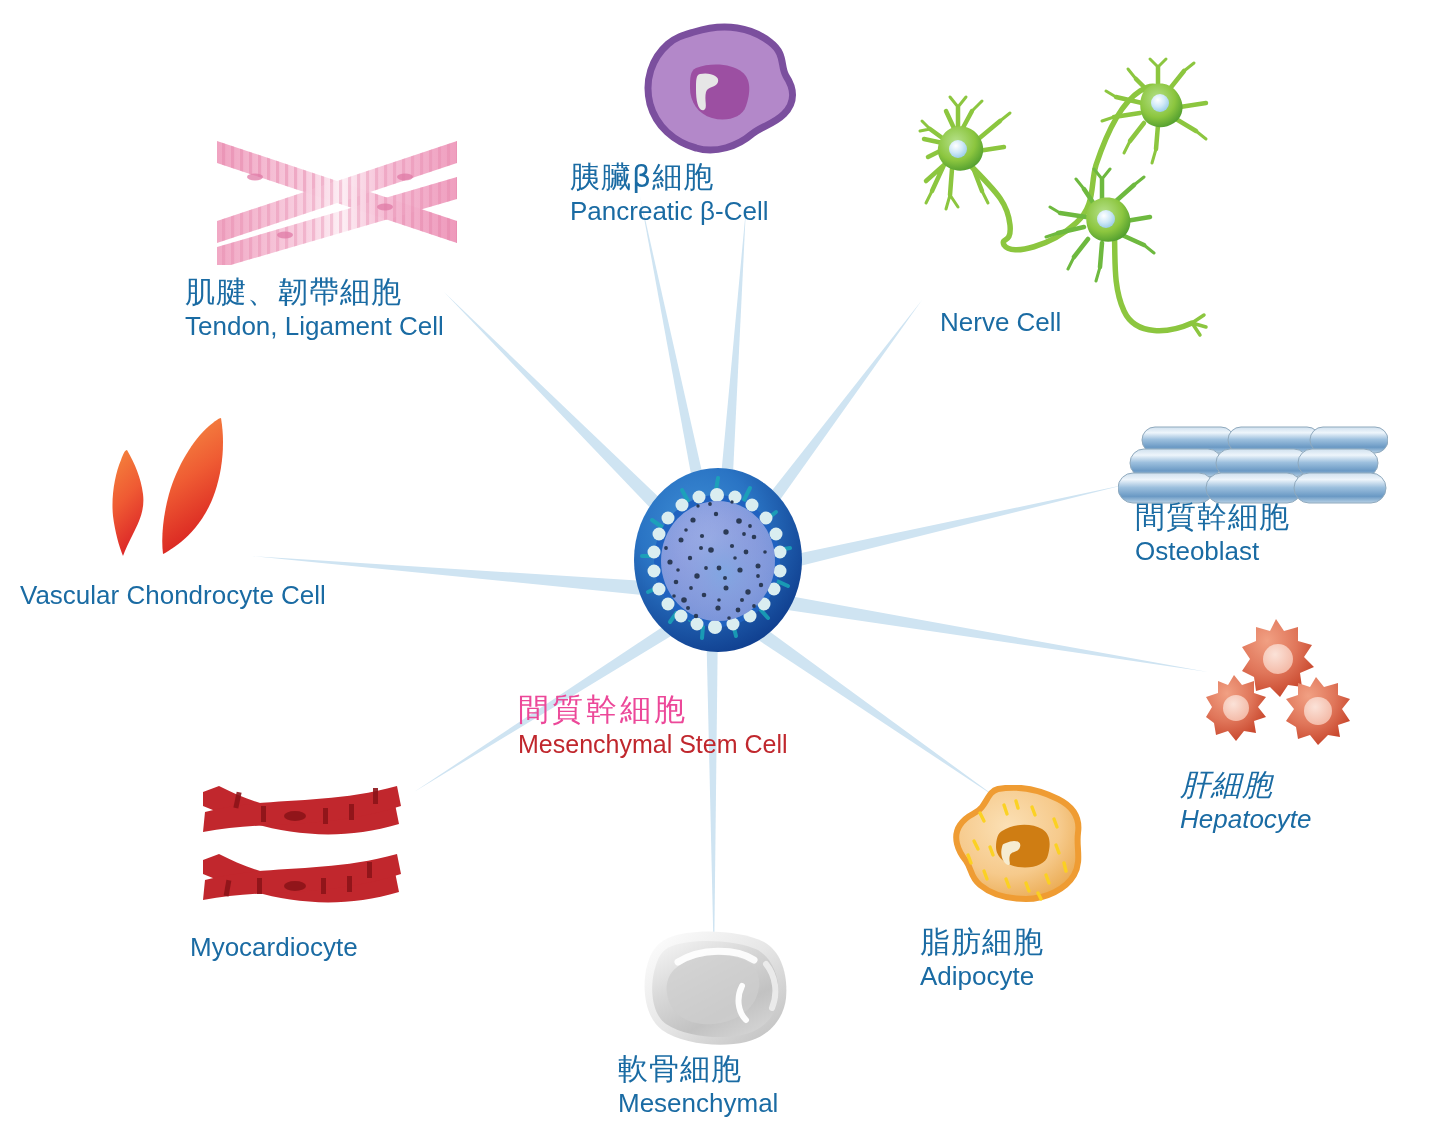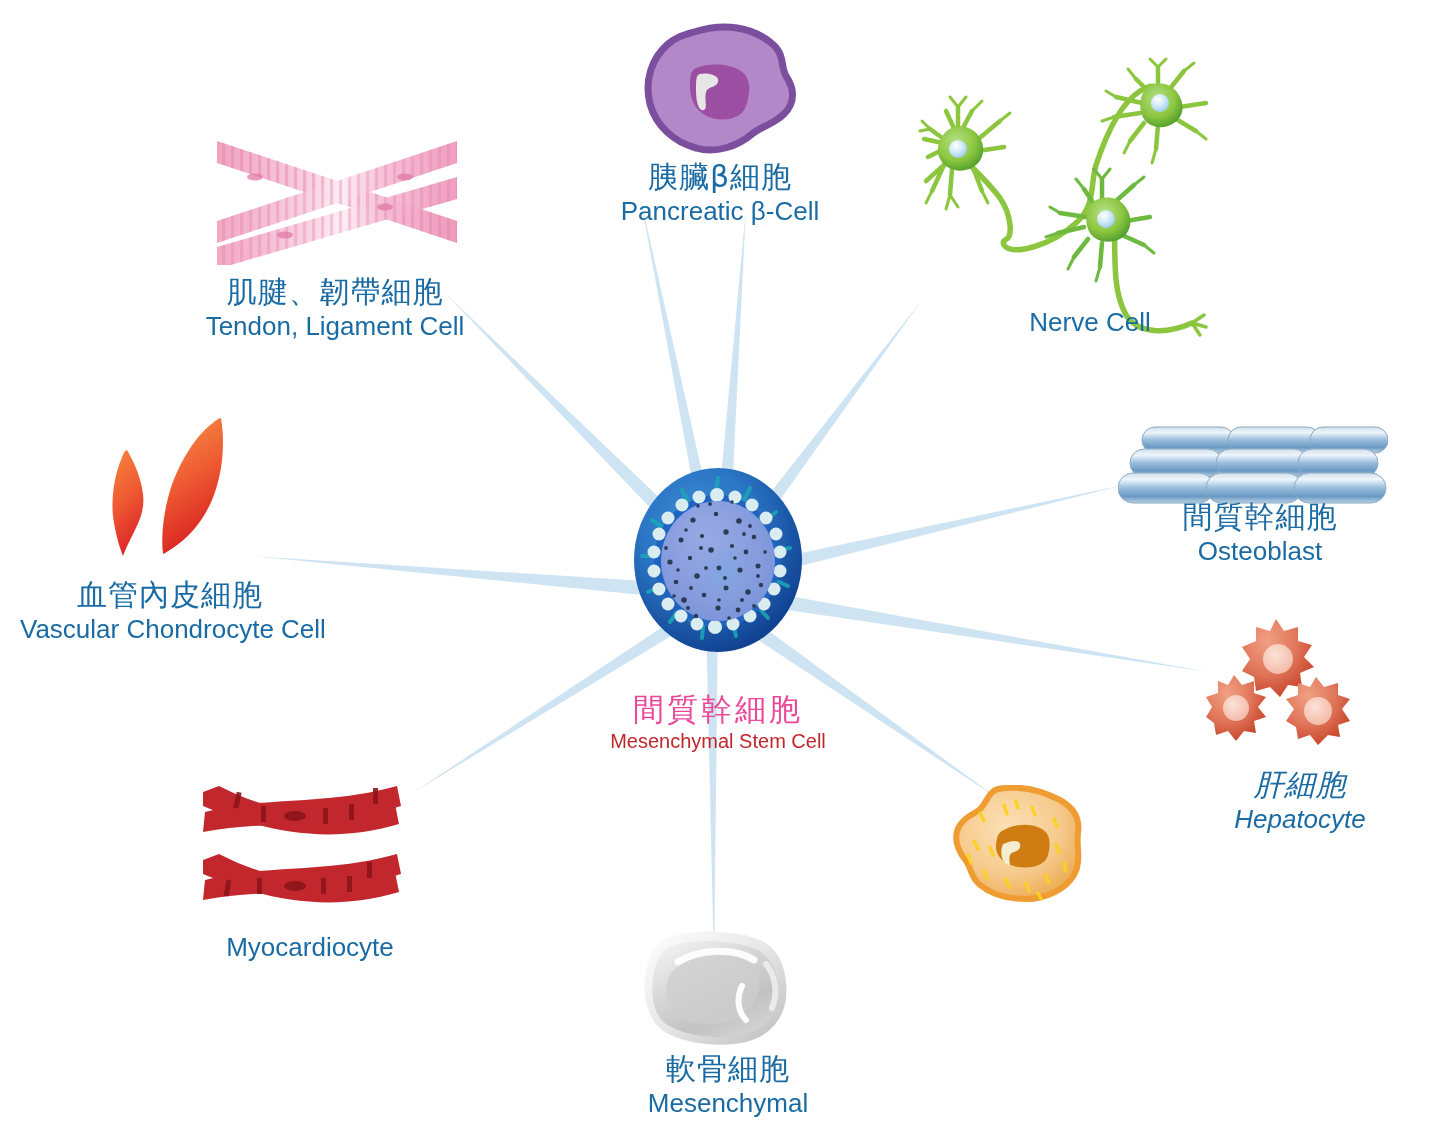--- a/index.html
+++ b/index.html
@@ -5,31 +5,31 @@
 <style>
   html,body{margin:0;padding:0;background:#ffffff;}
   body{
     width:1436px;height:1142px;
     font-family:"Liberation Sans","DejaVu Sans",sans-serif;
     overflow:hidden;position:relative;
   }
   #stage{position:absolute;left:0;top:0;width:1436px;height:1142px;}
   #stage > svg{position:absolute;left:0;top:0;}
 
-  .label{position:absolute;text-align:center;line-height:1.12;user-select:none;}
+  .label{position:absolute;text-align:left;line-height:1.12;user-select:none;}
   .label .zh{
     font-size:30px;color:#1a6ba3;letter-spacing:1px;white-space:nowrap;
     font-family:"DejaVu Sans","Liberation Sans",sans-serif;font-weight:400;
   }
   .label .en{
     font-size:26px;color:#1a6ba3;white-space:nowrap;margin-top:3px;
     font-family:"Liberation Sans","DejaVu Sans",sans-serif;
   }
   .label.center .zh{color:#ec4899;font-size:31px;letter-spacing:3px;}
-  .label.center .en{color:#c0272d;font-size:20px;}
+  .label.center .en{color:#c0272d;font-size:25px;}
 
   .icon-box{position:absolute;}
 </style>
 </head>
 <body>
 
 <div id="stage">
 
   <svg width="1436" height="1142">
     <g fill="#cfe4f2">
@@ -404,20 +404,24 @@
       <line x1="66" y1="16" x2="68" y2="23"></line>
       <line x1="18" y1="70" x2="21" y2="78"></line>
       <line x1="88" y1="108" x2="91" y2="114"></line>
     </g>
 
     <path d="M52,46 C64,38 82,38 92,44 C102,50 100,62 98,70
              C96,80 82,84 68,82 C56,80 46,72 46,62 C46,54 48,48 52,46 Z" fill="#cf7d13"></path>
     <path d="M56,58 C64,54 72,56 70,62 C68,68 62,66 60,70
              C58,76 62,80 58,80 C52,78 50,68 52,62 C53,58 54,59 56,58 Z" fill="#f6ecd0"></path>
   </svg>
+  <div class="label" style="left:920px;top:925px;width:220px;">
+    <div class="zh">脂肪細胞</div>
+    <div class="en">Adipocyte</div>
+  </div>
 
   <svg class="icon-box" style="left:638px;top:928px;" width="160" height="120" viewBox="0 0 160 120">
     <defs>
       <linearGradient id="cartG" x1="0.15" y1="0" x2="0.85" y2="1">
         <stop offset="0%" stop-color="#f2f2f2"></stop>
         <stop offset="35%" stop-color="#d8d8d8"></stop>
         <stop offset="70%" stop-color="#c2c2c2"></stop>
         <stop offset="100%" stop-color="#d6d6d6"></stop>
       </linearGradient>
       <linearGradient id="cartEdge" x1="0" y1="0" x2="1" y2="1">
@@ -490,17 +494,16 @@
 
     <path d="M32,38 C40,52 46,66 48,82 C50,98 44,110 38,122
              C34,130 30,138 28,144 C24,134 20,120 18,104
              C16,84 20,62 26,48 C28,42 30,38 32,38 Z" fill="url(#endoG1)"></path>
 
     <path d="M126,6 C130,30 128,56 120,80 C112,104 98,120 86,130
              C78,136 72,140 68,142 C66,126 68,104 74,82
              C82,54 98,28 114,14 C120,9 124,6 126,6 Z" fill="url(#endoG2)"></path>
   </svg>
   <div class="label" style="left:20px;top:578px;width:300px;">
-    <div class="zh">血管內皮細胞</div>
     <div class="en">Vascular Chondrocyte Cell</div>
   </div>
 
 </div>
 
 </body></html>

